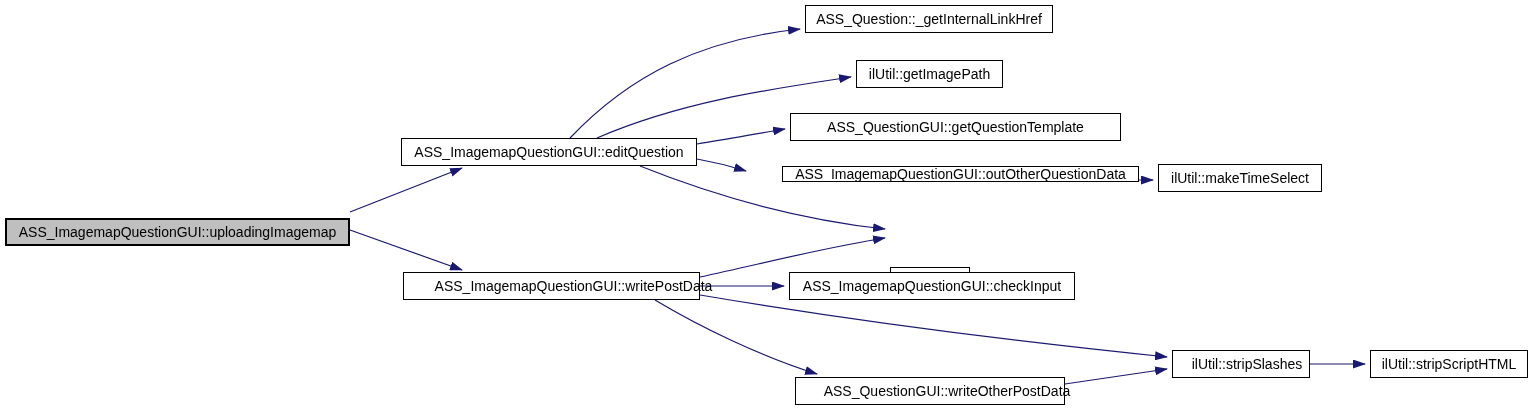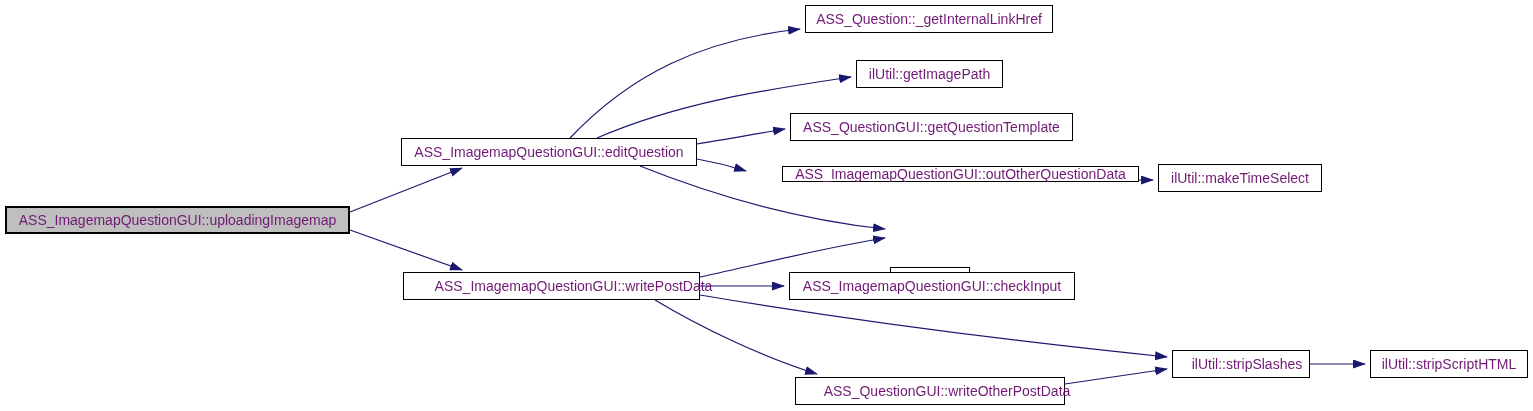--- a/index.html
+++ b/index.html
@@ -20,33 +20,34 @@
     left: 0;
     top: 0;
     width: 1533px;
     height: 411px;
   }
   .node {
     position: absolute;
     box-sizing: border-box;
     border: 1px solid #000000;
     background: #ffffff;
-    color: #701a75;
+    color: #000000;
     font-size: 14px;
     line-height: 1;
     display: flex;
     align-items: center;
     justify-content: center;
     white-space: nowrap;
     cursor: pointer;
   }
   .node.highlight {
     background: #bfbfbf;
     border-width: 2px;
     cursor: default;
+    margin-top: 12px;
   }
   .edge-path {
     fill: none;
     stroke-width: 1.2px;
   }
 </style>
 </head>
 <body>
 
 <div class="canvas">
@@ -68,21 +69,21 @@
       <path class="edge-path" stroke="#191970" marker-end="url(#arrow)" d="M 700,286 L 784,286"></path>
       <path class="edge-path" stroke="#191970" marker-end="url(#arrow)" d="M 700,295 C 860,322 1040,344 1167,357"></path>
       <path class="edge-path" stroke="#191970" marker-end="url(#arrow)" d="M 655,300 C 700,327 762,357 817,374"></path>
       <path class="edge-path" stroke="#191970" marker-end="url(#arrow)" d="M 1065,384 C 1100,379 1135,374 1167,369"></path>
       <path class="edge-path" stroke="#191970" marker-end="url(#arrow)" d="M 1310,364 L 1365,364"></path>
     </svg>
 <div class="node highlight" style="left: 5px; top: 206px; width: 345px; height: 28px;">ASS_ImagemapQuestionGUI::uploadingImagemap</div>
     <div class="node" style="left: 401px; top: 138px; width: 296px; height: 28px;">ASS_ImagemapQuestionGUI::editQuestion</div>
     <div class="node" style="left: 805px; top: 5px; width: 248px; height: 28px;">ASS_Question::_getInternalLinkHref</div>
     <div class="node" style="left: 856px; top: 60px; width: 147px; height: 28px;">ilUtil::getImagePath</div>
-    <div class="node" style="left: 790px; top: 113px; width: 283px; height: 28px;">ASS_QuestionGUI::getQuestionTemplate</div>
+    <div class="node" style="left: 790px; top: 113px; width: 331px; height: 28px;">ASS_QuestionGUI::getQuestionTemplate</div>
     <div class="node" style="left: 782px; top: 166px; width: 357px; height: 16px;">ASS_ImagemapQuestionGUI::outOtherQuestionData</div>
     <div class="node" style="left: 1158px; top: 164px; width: 164px; height: 28px;">ilUtil::makeTimeSelect</div>
     <div class="node" style="left: 890px; top: 219px; width: 80px; height: 28px; margin-top: 48px;">sendInfo</div>
     <div class="node" style="left: 403px; top: 272px; width: 297px; height: 28px; padding-left: 44px;">ASS_ImagemapQuestionGUI::writePostData</div>
     <div class="node" style="left: 789px; top: 272px; width: 286px; height: 28px;">ASS_ImagemapQuestionGUI::checkInput</div>
     <div class="node" style="left: 1172px; top: 350px; width: 138px; height: 28px; padding-left: 12px;">ilUtil::stripSlashes</div>
     <div class="node" style="left: 1370px; top: 350px; width: 158px; height: 28px;">ilUtil::stripScriptHTML</div>
     <div class="node" style="left: 795px; top: 377px; width: 270px; height: 28px; padding-left: 34px;">ASS_QuestionGUI::writeOtherPostData</div>
   </div>
 

